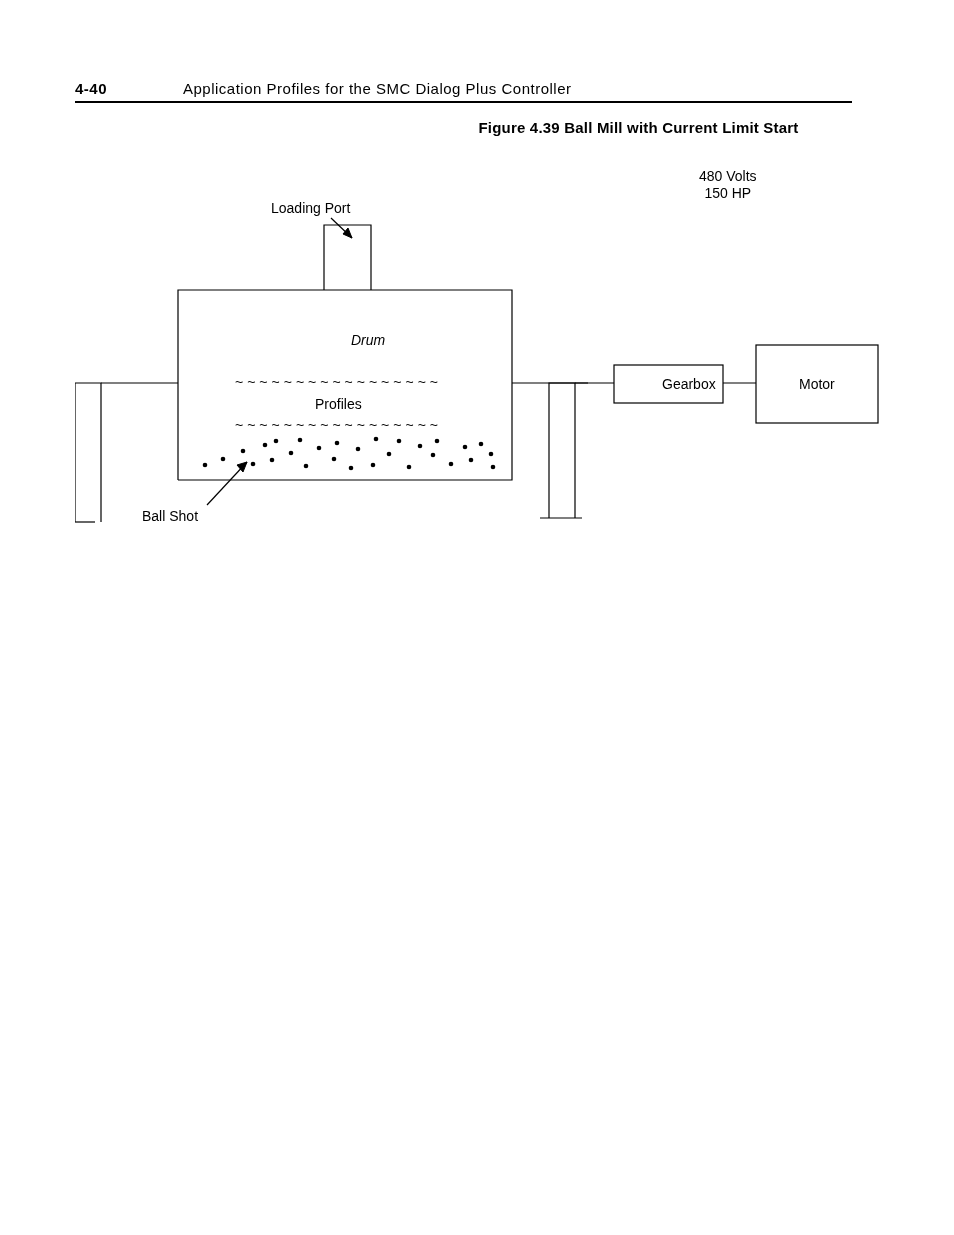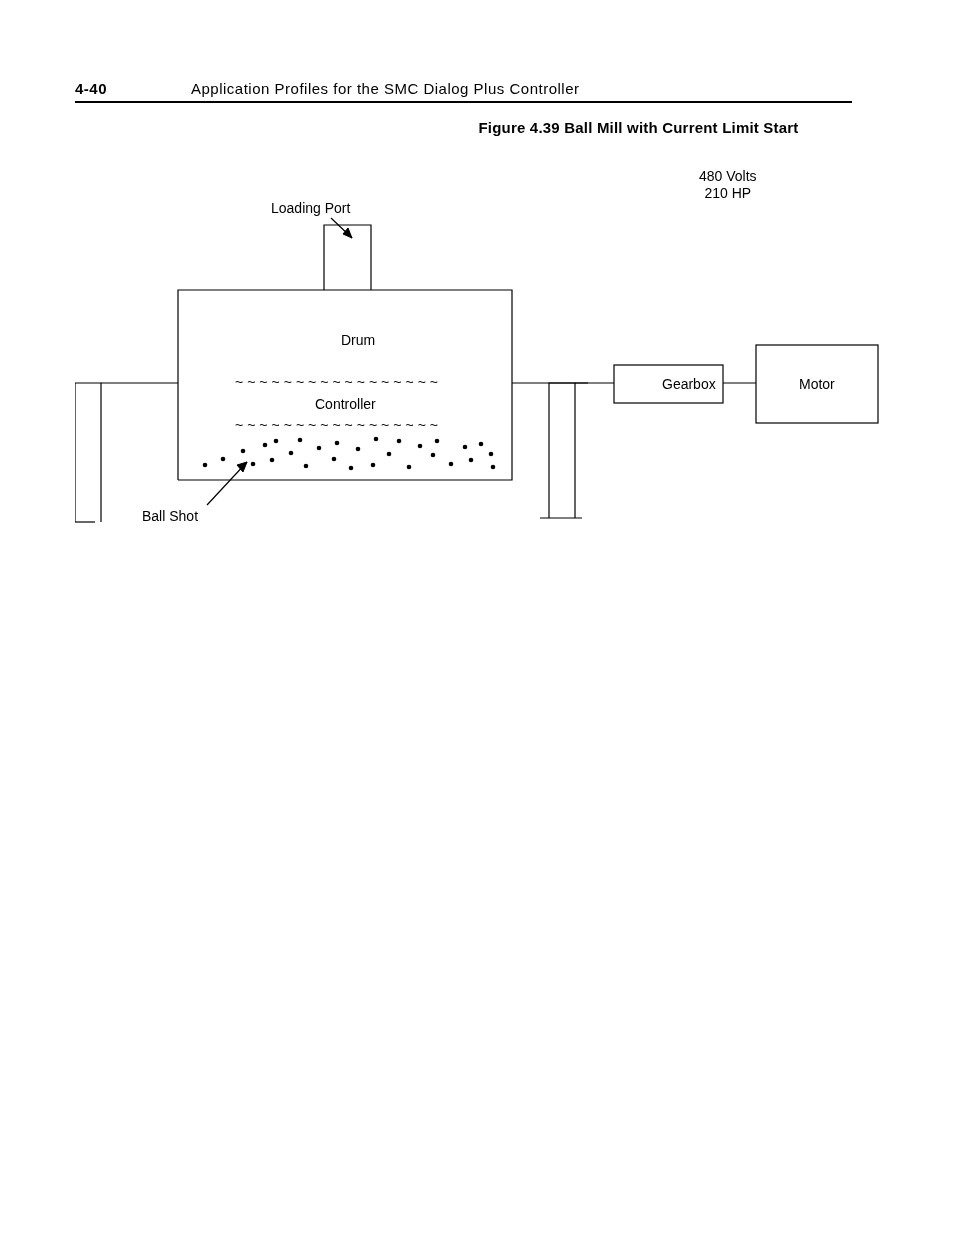--- a/index.html
+++ b/index.html
@@ -26,21 +26,20 @@
   }
   .page-num {
     font-weight: bold;
     font-size: 15px;
     letter-spacing: 0.5px;
     width: 108px;
   }
   .header-title {
     font-size: 15px;
     letter-spacing: 0.5px;
-    margin-left: 8px;
   }
   .figure-title {
     font-weight: bold;
     font-size: 15px;
     text-align: center;
     margin: 0 0 14px 350px;
     letter-spacing: 0.2px;
   }
   .diagram {
     position: relative;
@@ -149,30 +148,30 @@
         <circle cx="390" cy="297" r="2.3"></circle>
         <circle cx="396" cy="310" r="2.3"></circle>
         <circle cx="406" cy="294" r="2.3"></circle>
         <circle cx="416" cy="304" r="2.3"></circle>
         <circle cx="418" cy="317" r="2.3"></circle>
       </g>
     </svg>
 
     <div class="spec" style="left:624px; top:18px;">
       <span>480 Volts</span><br>
-      <span>210 HP</span>
+      <span>150 HP</span>
     </div>
 
     <div class="dlabel" style="left:196px; top:50px;">Loading Port</div>
 
-    <div class="dlabel" style="left:266px; top:182px;">Drum</div>
+    <div class="dlabel" style="left:276px; top:182px;font-style:italic;">Drum</div>
 
     <div class="tilde-row" style="left:160px; top:225px;">~~~~~~~~~~~~~~~~~</div>
 
-    <div class="dlabel" style="left:240px; top:246px;">Controller</div>
+    <div class="dlabel" style="left:240px; top:246px;">Profiles</div>
 
     <div class="tilde-row" style="left:160px; top:268px;">~~~~~~~~~~~~~~~~~</div>
 
     <div class="dlabel" style="left:67px; top:358px;">Ball Shot</div>
 
     <div class="dlabel" style="left:568px; top:226px;margin-left:19px;">Gearbox</div>
 
     <div class="dlabel" style="left:724px; top:226px;">Motor</div>
 
   </div>

